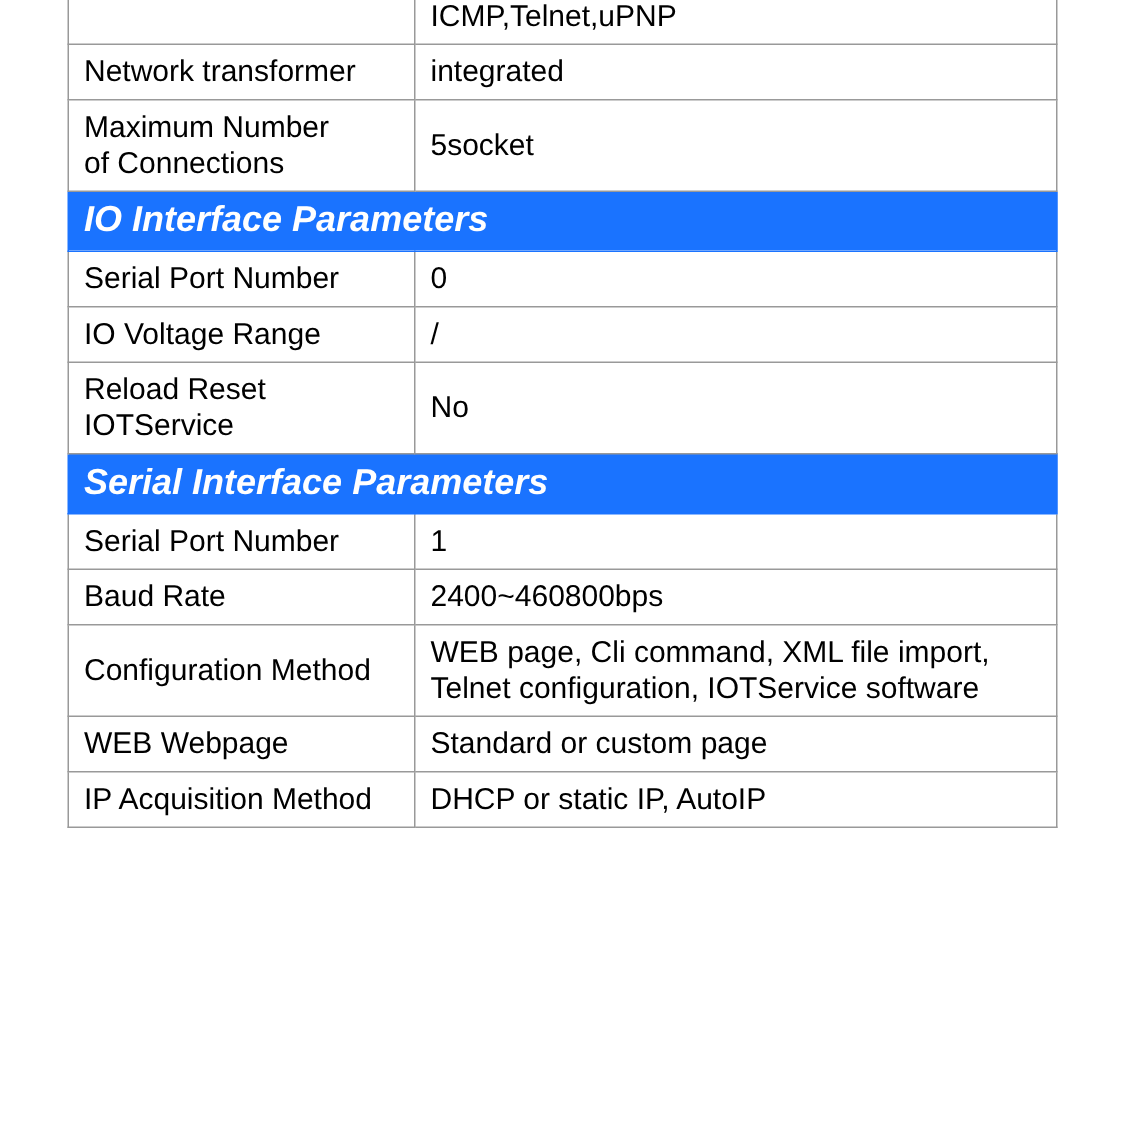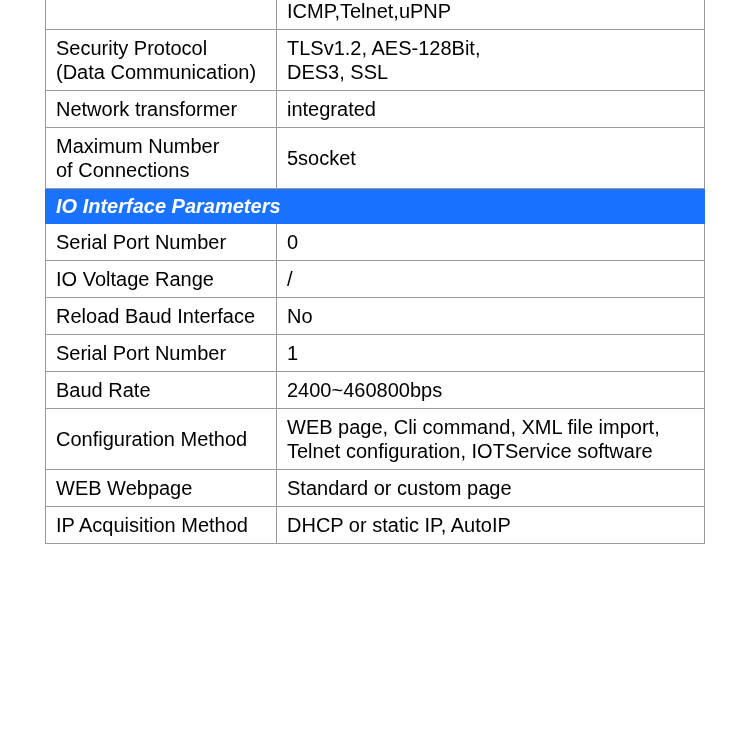--- a/index.html
+++ b/index.html
@@ -27,21 +27,21 @@
     background: #fff;
   }
   .tbl td.value {
     background: #fff;
   }
   .tbl td.section {
     background: #1a73ff;
     color: #fff;
     font-weight: bold;
     font-style: italic;
-    font-size: 20px;
+    font-size: 24px;
     padding: 5px 10px;
     border: 1px solid #1a73ff;
   }
   .crop {
     width: 750px;
     height: 750px;
     overflow: hidden;
     position: relative;
   }
   .inner {
@@ -54,45 +54,44 @@
 
 <div class="crop">
 <div class="inner">
 <table class="tbl">
 <tbody id="tbody">
           <tr>
             <td class="label"></td>
             <td class="value">ICMP,Telnet,uPNP</td>
           </tr>
           <tr>
-            <td class="label">Security Protocol<br>(Data Communication)</td>
-            <td class="value">TLSv1.2, AES-128Bit,<br>DES3, SSL</td>
-          </tr>
-          <tr>
             <td class="label">Network transformer</td>
             <td class="value">integrated</td>
           </tr>
           <tr>
             <td class="label">Maximum Number<br>of Connections</td>
             <td class="value">5socket</td>
           </tr>
           <tr>
             <td class="section" colspan="2">IO Interface Parameters</td>
           </tr>
           <tr>
             <td class="label">Serial Port Number</td>
             <td class="value">0</td>
           </tr>
           <tr>
             <td class="label">IO Voltage Range</td>
             <td class="value">/</td>
           </tr>
           <tr>
-            <td class="label">Reload Baud Interface</td>
+            <td class="label">Reload Reset IOTService</td>
             <td class="value">No</td>
+          </tr>
+          <tr>
+            <td class="section" colspan="2">Serial Interface Parameters</td>
           </tr>
           <tr>
             <td class="label">Serial Port Number</td>
             <td class="value">1</td>
           </tr>
           <tr>
             <td class="label">Baud Rate</td>
             <td class="value">2400~460800bps</td>
           </tr>
           <tr>

